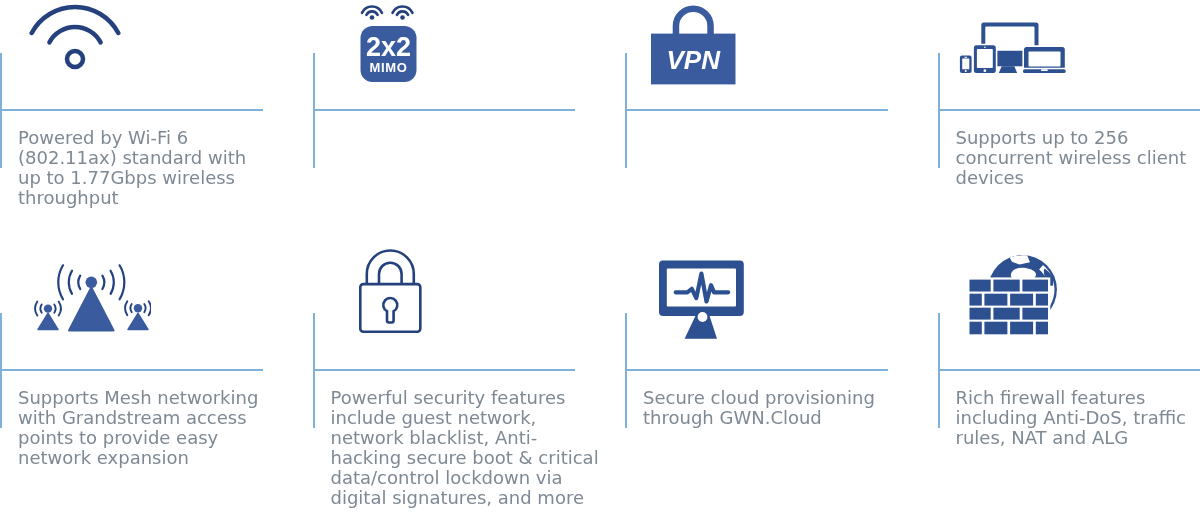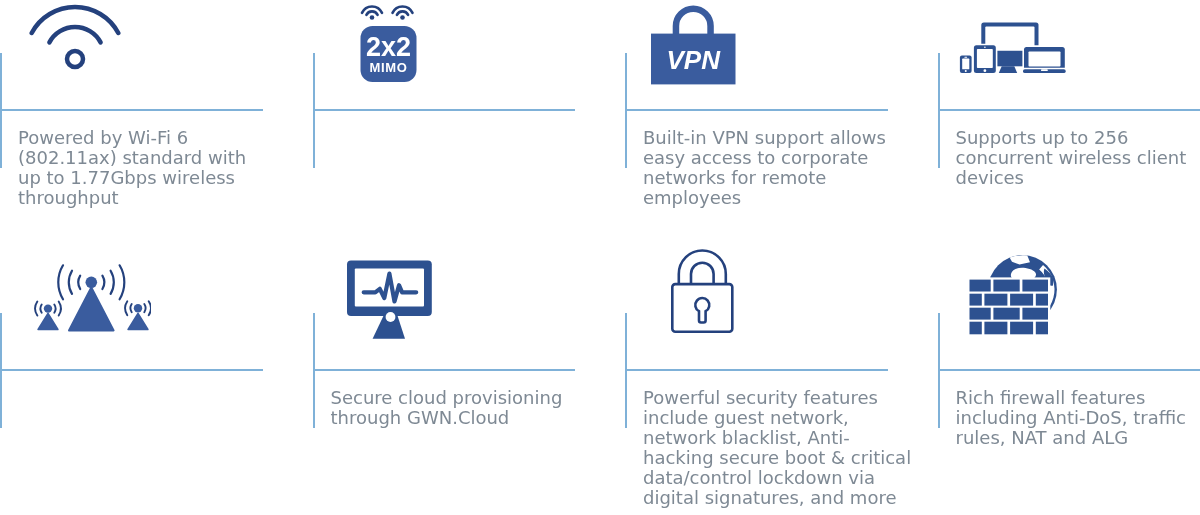--- a/index.html
+++ b/index.html
@@ -70,21 +70,20 @@
     </div>
 
     <div class="cell">
       <svg class="icon i-vpn" width="88" height="82" viewBox="0 0 88 82">
         <path d="M26.95 31.5 V23 A17.3 17.3 0 0 1 61.55 23 V31.5" style="stroke:var(--icon_fill_light);fill:none" stroke-width="6.5"></path>
         <rect class="fill2" x="2" y="30.6" width="84.5" height="50.8"></rect>
         <text class="vpn-label" x="44.25" y="65.7" text-anchor="middle">VPN</text>
       </svg>
       <div class="vline"></div>
       <div class="hrule"></div>
-      <p class="desc">Built-in VPN support allows<br>easy access to corporate<br>networks for remote<br>employees</p>
     </div>
 
     <div class="cell">
       <svg class="icon i-devices" width="108" height="52" viewBox="0 0 108 52">
         <rect class="fill1" x="23.3" y="0.6" width="57.2" height="32.1" rx="2.5"></rect>
         <rect x="27.3" y="4.6" width="49.2" height="24.1" rx="1" fill="#fff"></rect>
         <rect class="fill1" x="38" y="32" width="34" height="12.3"></rect>
         <polygon class="fill1" points="43.7,44.3 56.3,44.3 59.2,51 40.8,51"></polygon>
         <rect x="14.3" y="21.7" width="25.1" height="31" rx="3.5" fill="#fff"></rect>
         <rect class="fill1" x="15.9" y="23.3" width="21.9" height="27.8" rx="2.5"></rect>
@@ -130,47 +129,48 @@
         </g>
         <circle class="fill2" cx="58.3" cy="22.3" r="5.8"></circle>
         <path class="fill2" d="M58.3 27.5 L80.6 70.4 L36 70.4 Z" stroke="var(--icon_fill_light)" stroke-width="2" stroke-linejoin="round"></path>
         <circle class="fill2" cx="15" cy="48.6" r="4.2"></circle>
         <path class="fill2" d="M15 53.5 L24.9 69.5 L5.1 69.5 Z" stroke="var(--icon_fill_light)" stroke-width="1.6" stroke-linejoin="round"></path>
         <circle class="fill2" cx="105" cy="48.2" r="4.2"></circle>
         <path class="fill2" d="M105 53.5 L114.9 69.5 L95.1 69.5 Z" stroke="var(--icon_fill_light)" stroke-width="1.6" stroke-linejoin="round"></path>
       </svg>
       <div class="vline"></div>
       <div class="hrule"></div>
+      <p class="desc">Supports Mesh networking<br>with Grandstream access<br>points to provide easy<br>network expansion</p>
+    </div>
+
+    <div class="cell">
+      <svg class="icon i-lock" width="78" height="92" viewBox="0 0 78 92">
+        <g class="outline-stroke" stroke-width="2.6">
+          <path d="M9.8 37.5 V27 A23.5 23.5 0 0 1 56.8 27 V37.5"></path>
+          <path d="M22 37.5 V27 A11.3 11.3 0 0 1 44.6 27 V37.5"></path>
+          <rect x="3.3" y="37.1" width="60" height="47.6" rx="3"></rect>
+          <path d="M30 64.2 A7 7 0 1 1 36.6 64.2 L36.6 73.5 A2 2 0 0 1 34.6 75.5 L32 75.5 A2 2 0 0 1 30 73.5 Z"></path>
+        </g>
+      </svg>
+      <div class="vline"></div>
+      <div class="hrule"></div>
+      <p class="desc">Powerful security features<br>include guest network,<br>network blacklist, Anti-<br>hacking secure boot &amp; critical<br>data/control lockdown via<br>digital signatures, and more</p>
     </div>
 
     <div class="cell">
       <svg class="icon i-monitor" width="92" height="82" viewBox="0 0 92 82">
         <rect class="fill1" x="5" y="2.6" width="84.8" height="55.4" rx="4"></rect>
         <rect x="12.8" y="10.4" width="69.2" height="38" rx="1" fill="#fff"></rect>
         <polygon class="fill1" points="41.4,58 55.6,58 63,80.7 30.6,80.7"></polygon>
         <circle cx="48.5" cy="59" r="4.9" fill="#fff"></circle>
         <polyline points="21.7,34.3 33.3,34.3 37.8,30.8 42.3,40.1 47.4,15.6 52.5,43.5 57,27.2 60.1,34.3 74.2,34.3" fill="none" stroke="var(--icon_fill_dark)" stroke-width="4.2" stroke-linecap="round" stroke-linejoin="round"></polyline>
       </svg>
       <div class="vline"></div>
       <div class="hrule"></div>
       <p class="desc">Secure cloud provisioning<br>through GWN.Cloud</p>
-    </div>
-
-    <div class="cell">
-      <svg class="icon i-lock" width="78" height="92" viewBox="0 0 78 92">
-        <g class="outline-stroke" stroke-width="2.6">
-          <path d="M9.8 37.5 V27 A23.5 23.5 0 0 1 56.8 27 V37.5"></path>
-          <path d="M22 37.5 V27 A11.3 11.3 0 0 1 44.6 27 V37.5"></path>
-          <rect x="3.3" y="37.1" width="60" height="47.6" rx="3"></rect>
-          <path d="M30 64.2 A7 7 0 1 1 36.6 64.2 L36.6 73.5 A2 2 0 0 1 34.6 75.5 L32 75.5 A2 2 0 0 1 30 73.5 Z"></path>
-        </g>
-      </svg>
-      <div class="vline"></div>
-      <div class="hrule"></div>
-      <p class="desc">Powerful security features<br>include guest network,<br>network blacklist, Anti-<br>hacking secure boot &amp; critical<br>data/control lockdown via<br>digital signatures, and more</p>
     </div>
 
     <div class="cell">
       <svg class="icon i-firewall" width="92" height="84" viewBox="0 0 92 84">
         <defs>
             <clipPath id="globeclip">
               <circle cx="54.5" cy="35.5" r="34.4"></circle>
             </clipPath>
           </defs>
         <circle class="fill1" cx="54.5" cy="35.5" r="34.4"></circle>

